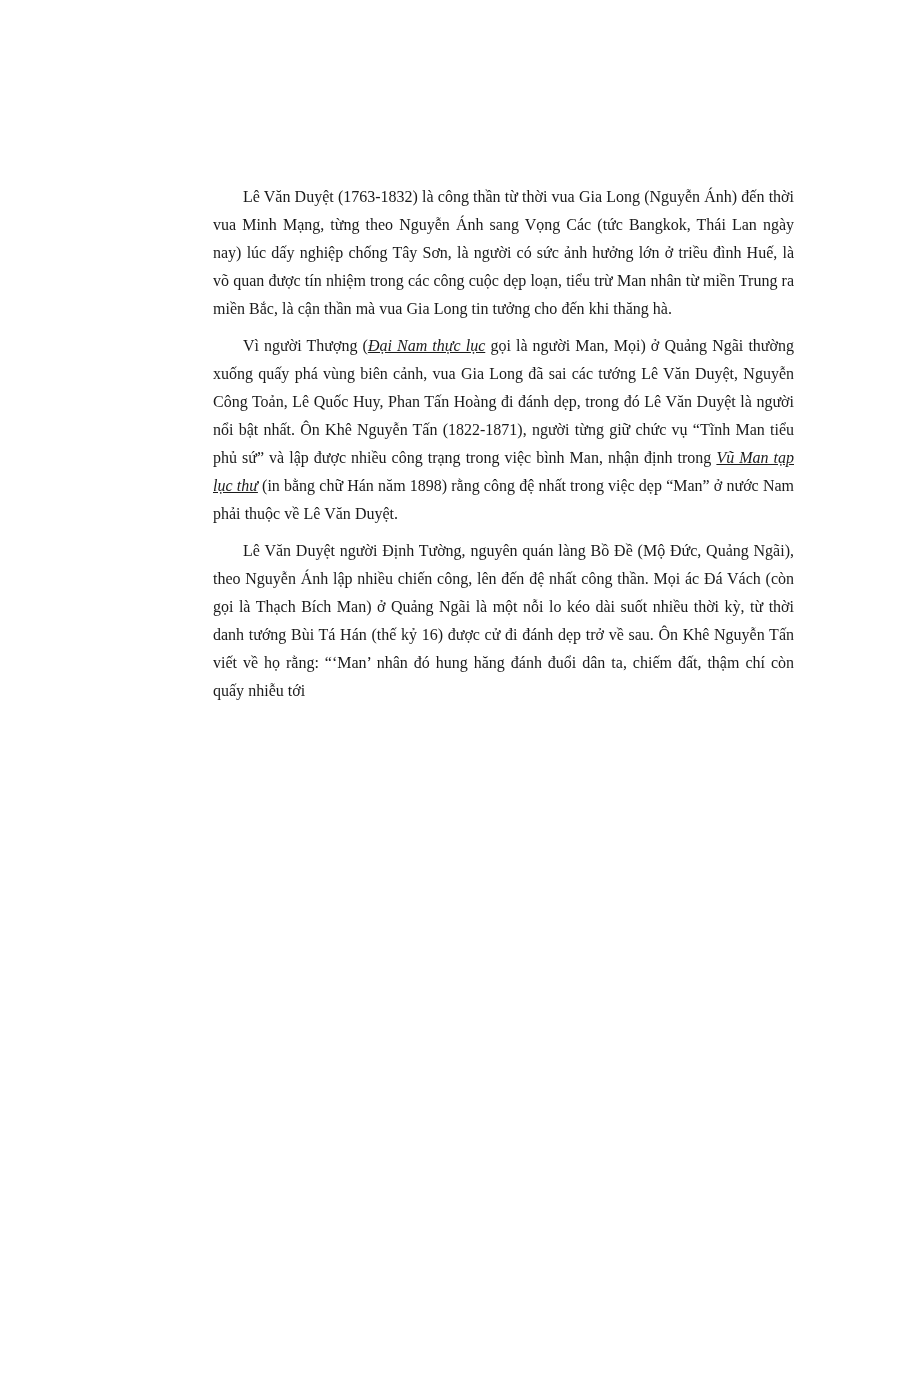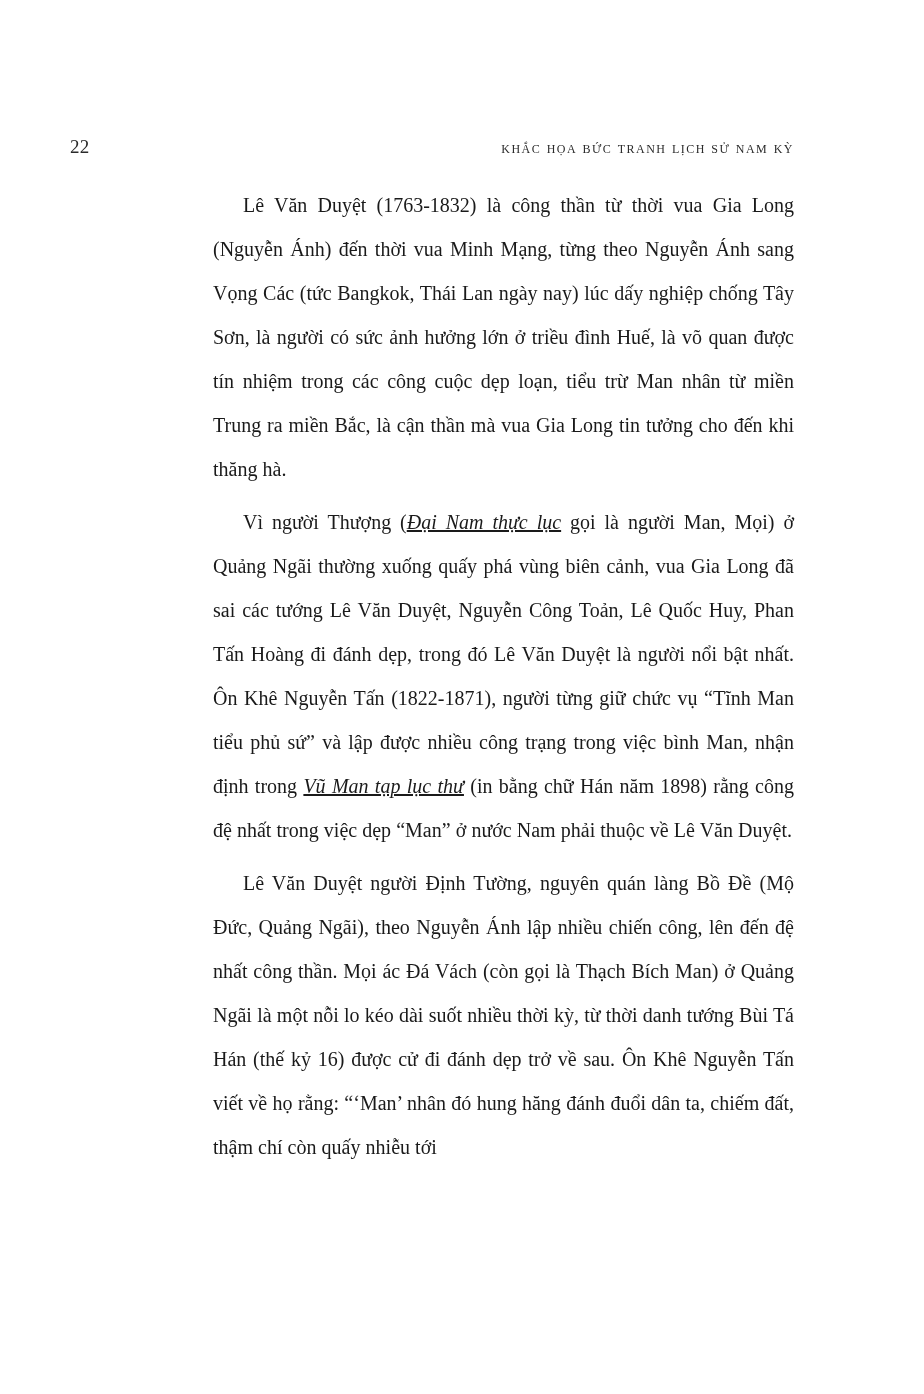--- a/index.html
+++ b/index.html
@@ -56,46 +56,42 @@
     top: 183px;
     left: 213px;
     width: 581px;
   }
 
   .para {
     margin: 0 0 9px 0;
     text-indent: 30px;
     text-align: justify;
     text-justify: inter-word;
-    font-size: 20px;
-    line-height: 44px;
+    font-size: 16px;
+    line-height: 28px;
     color: #1a1a1a;
     hyphens: none;
     word-spacing: 0.1px;
   }
 
   .para:last-child {
     margin-bottom: 0;
   }
 
   .para i,
   .para em {
     font-style: italic;
     text-decoration: underline;
   }
 </style>
 </head>
 <body>
 
 <div class="page">
 
-  <div class="running-head">
-    <span class="folio">22</span>
-    <span class="head-title">Khắc họa bức tranh lịch sử Nam Kỳ</span>
-  </div>
 
   <div class="textblock">
     <p class="para"><span>Lê Văn Duyệt (1763-1832) là công thần từ thời vua Gia Long (Nguyễn Ánh) đến thời vua Minh Mạng, từng theo Nguyễn Ánh sang Vọng Các (tức Bangkok, Thái Lan ngày nay) lúc dấy nghiệp chống Tây Sơn, là người có sức ảnh hưởng lớn ở triều đình Huế, là võ quan được tín nhiệm trong các công cuộc dẹp loạn, tiểu trừ Man nhân từ miền Trung ra miền Bắc, là cận thần mà vua Gia Long tin tưởng cho đến khi thăng hà.</span></p>
     <p class="para"><span>Vì người Thượng (</span><i>Đại Nam thực lục</i><span> gọi là người Man, Mọi) ở Quảng Ngãi thường xuống quấy phá vùng biên cảnh, vua Gia Long đã sai các tướng Lê Văn Duyệt, Nguyễn Công Toản, Lê Quốc Huy, Phan Tấn Hoàng đi đánh dẹp, trong đó Lê Văn Duyệt là người nổi bật nhất. Ôn Khê Nguyễn Tấn (1822-1871), người từng giữ chức vụ “Tĩnh Man tiểu phủ sứ” và lập được nhiều công trạng trong việc bình Man, nhận định trong </span><i>Vũ Man tạp lục thư</i><span> (in bằng chữ Hán năm 1898) rằng công đệ nhất trong việc dẹp “Man” ở nước Nam phải thuộc về Lê Văn Duyệt.</span></p>
     <p class="para"><span>Lê Văn Duyệt người Định Tường, nguyên quán làng Bồ Đề (Mộ Đức, Quảng Ngãi), theo Nguyễn Ánh lập nhiều chiến công, lên đến đệ nhất công thần. Mọi ác Đá Vách (còn gọi là Thạch Bích Man) ở Quảng Ngãi là một nỗi lo kéo dài suốt nhiều thời kỳ, từ thời danh tướng Bùi Tá Hán (thế kỷ 16) được cử đi đánh dẹp trở về sau. Ôn Khê Nguyễn Tấn viết về họ rằng: “‘Man’ nhân đó hung hăng đánh đuổi dân ta, chiếm đất, thậm chí còn quấy nhiễu tới</span></p>
   </div>
 
 </div>
 
 </body></html>

